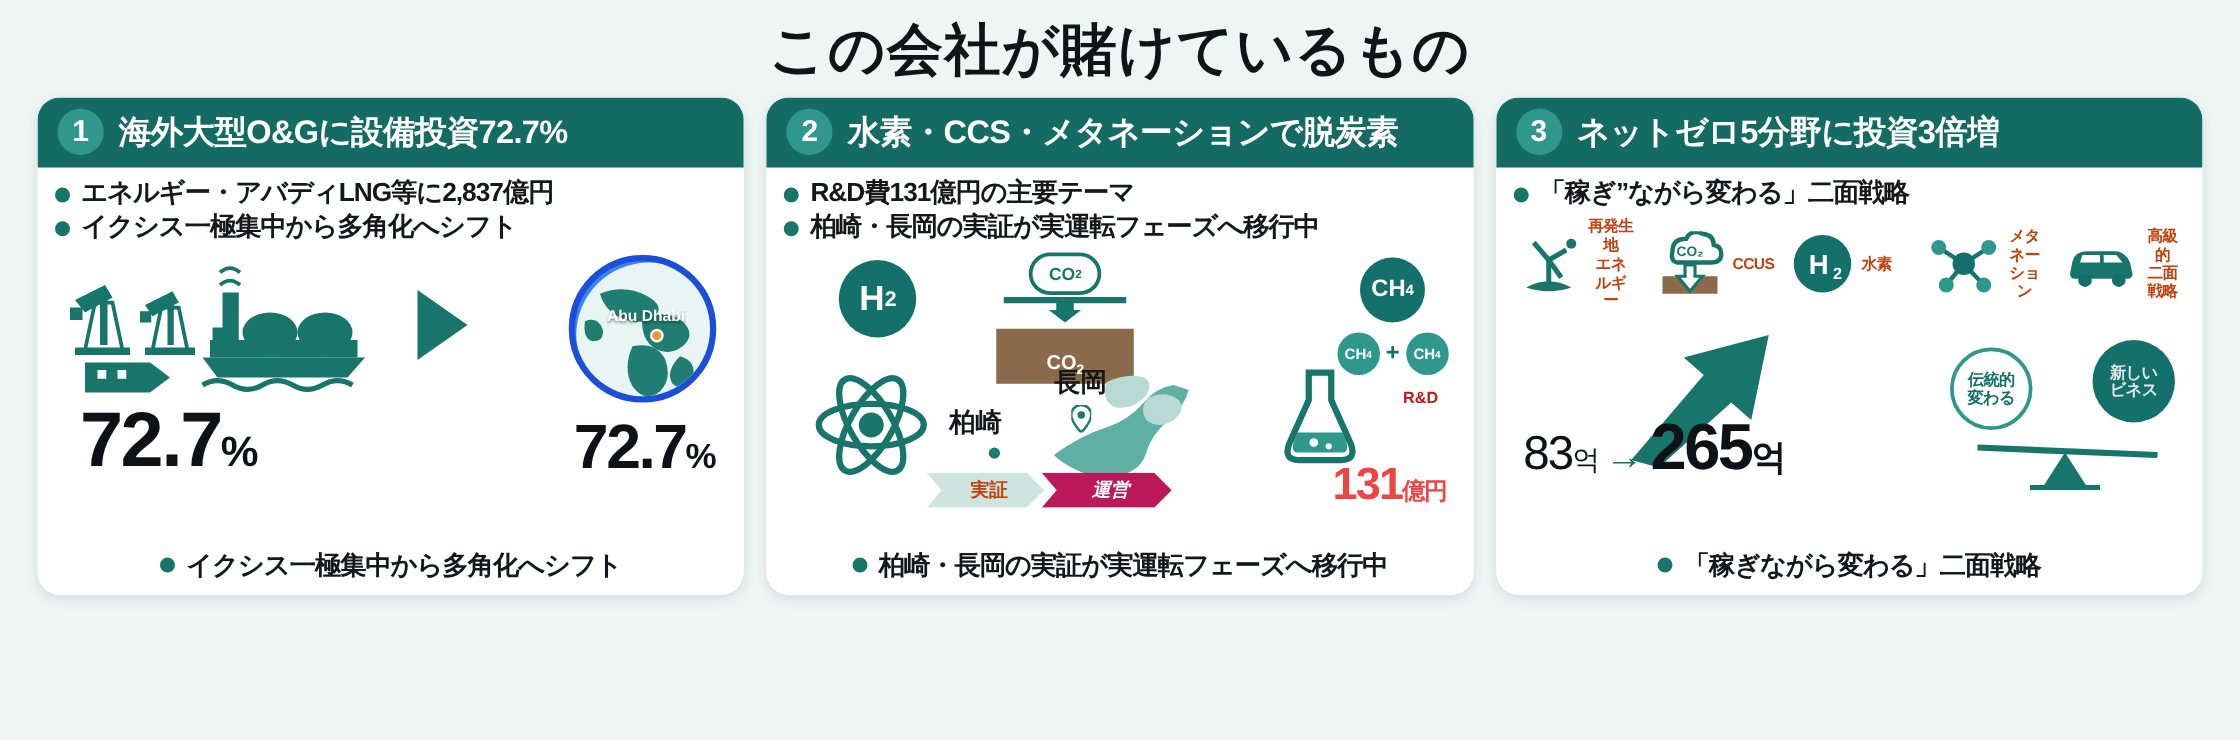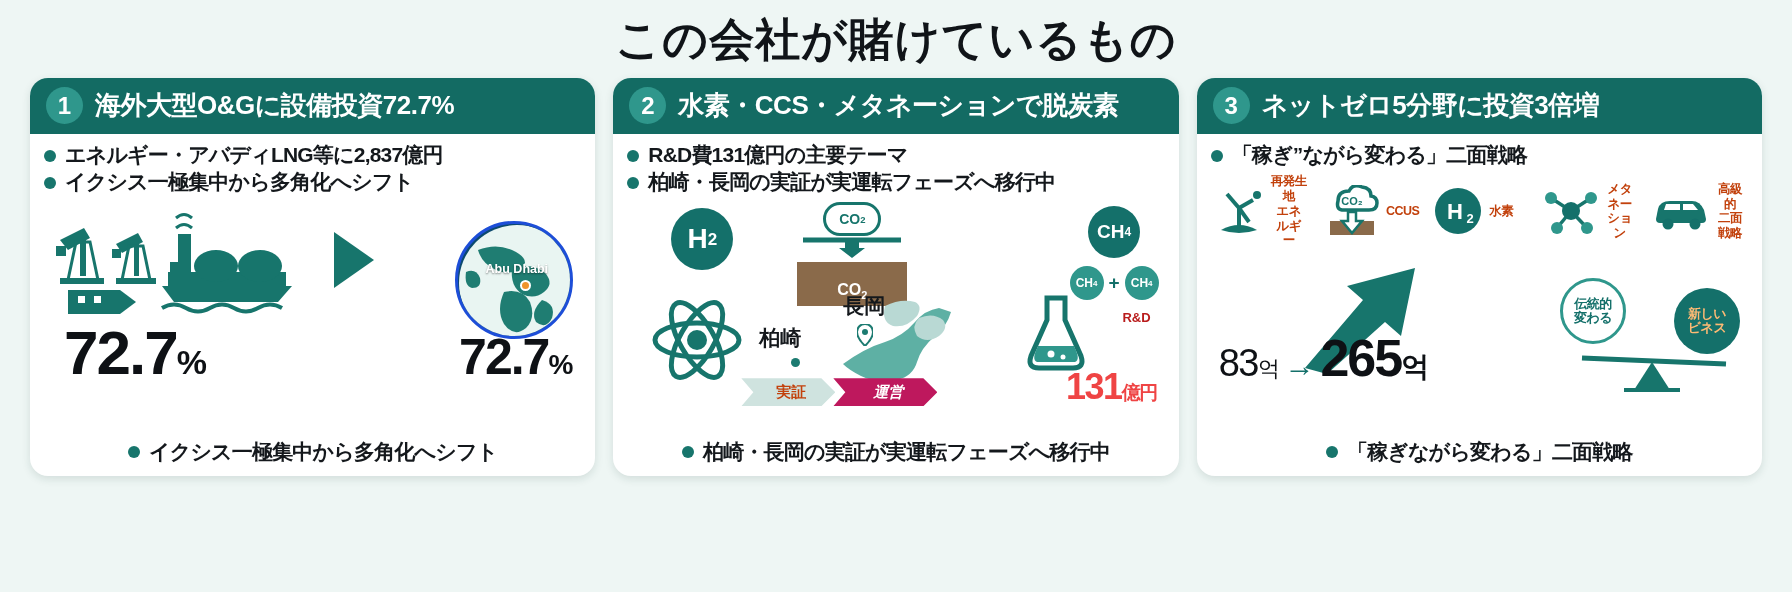--- a/index.html
+++ b/index.html
@@ -96,23 +96,23 @@
   }
   .footer-bullet .dot {
     width: 12px; height: 12px; border-radius: 50%; background: #17756c;
   }
 
   .art { position: relative; margin-top: 6px; height: 248px; }
 
   
   .c1-icons { position: absolute; left: 6px; top: 4px; width: 260px; height: 110px; }
   .c1-globe {
-    position: absolute; right: 8px; top: 19px;
+    position: absolute; right: 8px; top: 2px;
     width: 118px; height: 118px; border-radius: 50%;
-    background: #0c4a6e; border: 3px solid #1d4ed8;
+    background: #3b82f6; border: 5px solid #1d4ed8;
     overflow: hidden;
   }
   .globe-label {
     position: absolute; left: 50%; top: 34%; transform: translateX(-46%);
     color: #ffffff; font-size: 12.5px; font-weight: 700;
     text-shadow: 0 1px 2px rgba(0,0,0,0.45); white-space: nowrap; z-index: 3;
   }
   .globe-pin {
     position: absolute; left: 55%; top: 50%;
     width: 11px; height: 11px; border-radius: 50%; background: #f0932b;
@@ -216,21 +216,21 @@
   .growth .v2 .u { font-size: 28px; }
 
   .balance { position: absolute; right: 4px; bottom: 30px; width: 190px; height: 120px; }
   .bubble {
     position: absolute; width: 66px; height: 66px; border-radius: 50%;
     display: flex; align-items: center; justify-content: center;
     text-align: center; font-size: 13px; font-weight: 700; line-height: 1.15;
     letter-spacing: -0.5px; white-space: pre-line;
   }
   .bubble.old { background: #ffffff; border: 3px solid #2f978c; color: #14706a; left: 6px; top: 6px; }
-  .bubble.new { background: #14706a; color: #fdba74; right: 4px; top: 16px; }
+  .bubble.new { background: #14706a; color: #e5e5e5; right: 4px; top: 0px; }
 </style>
 </head>
 <body>
 
 <div class="page">
 
   <div class="page-title">この会社が賭けているもの</div>
 
   <div class="cards">
 

